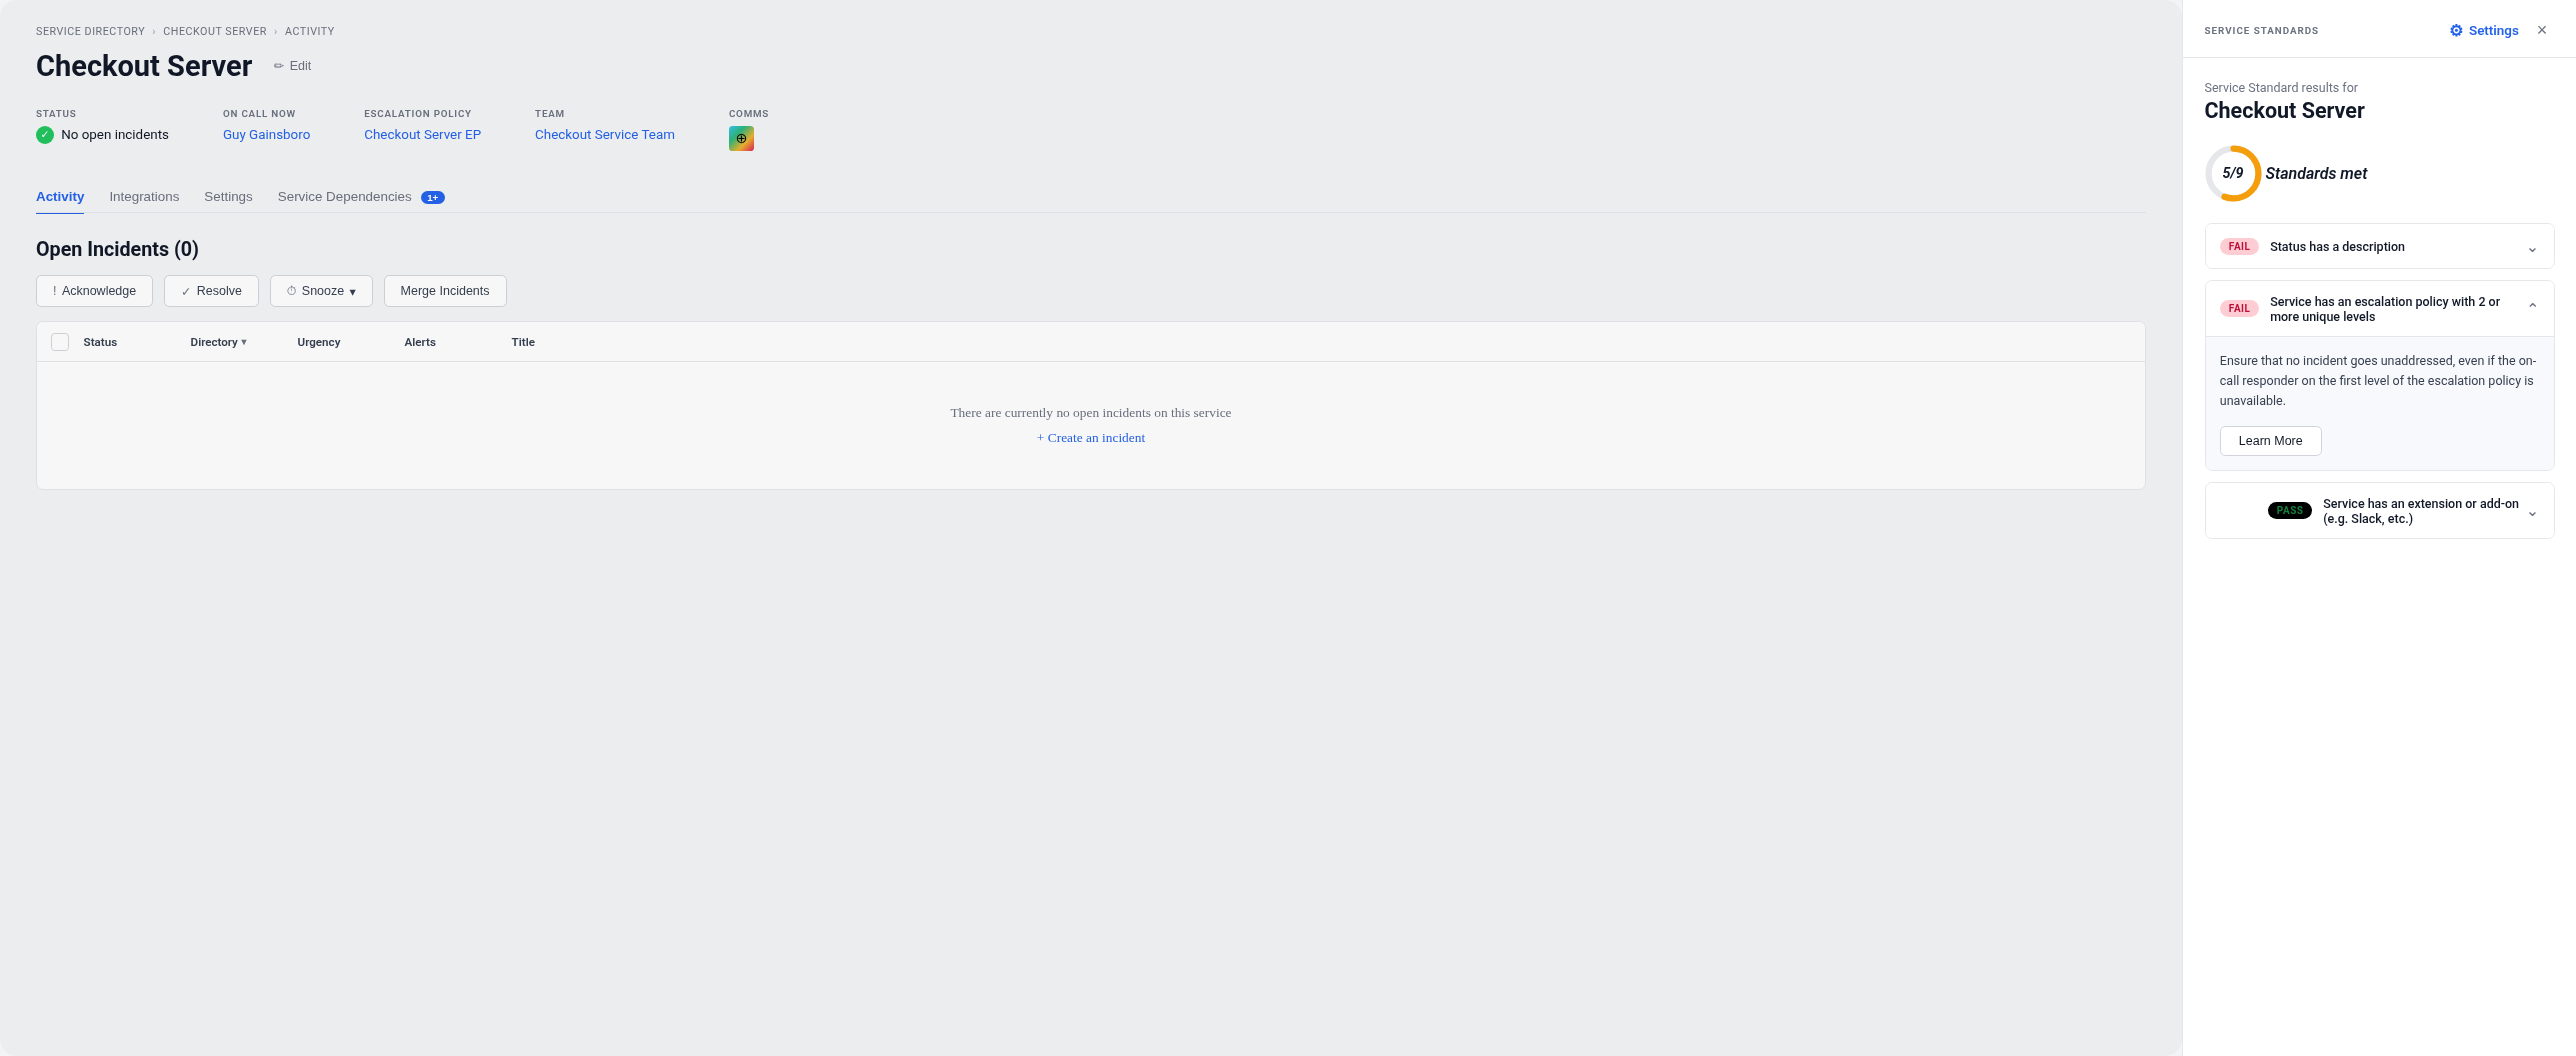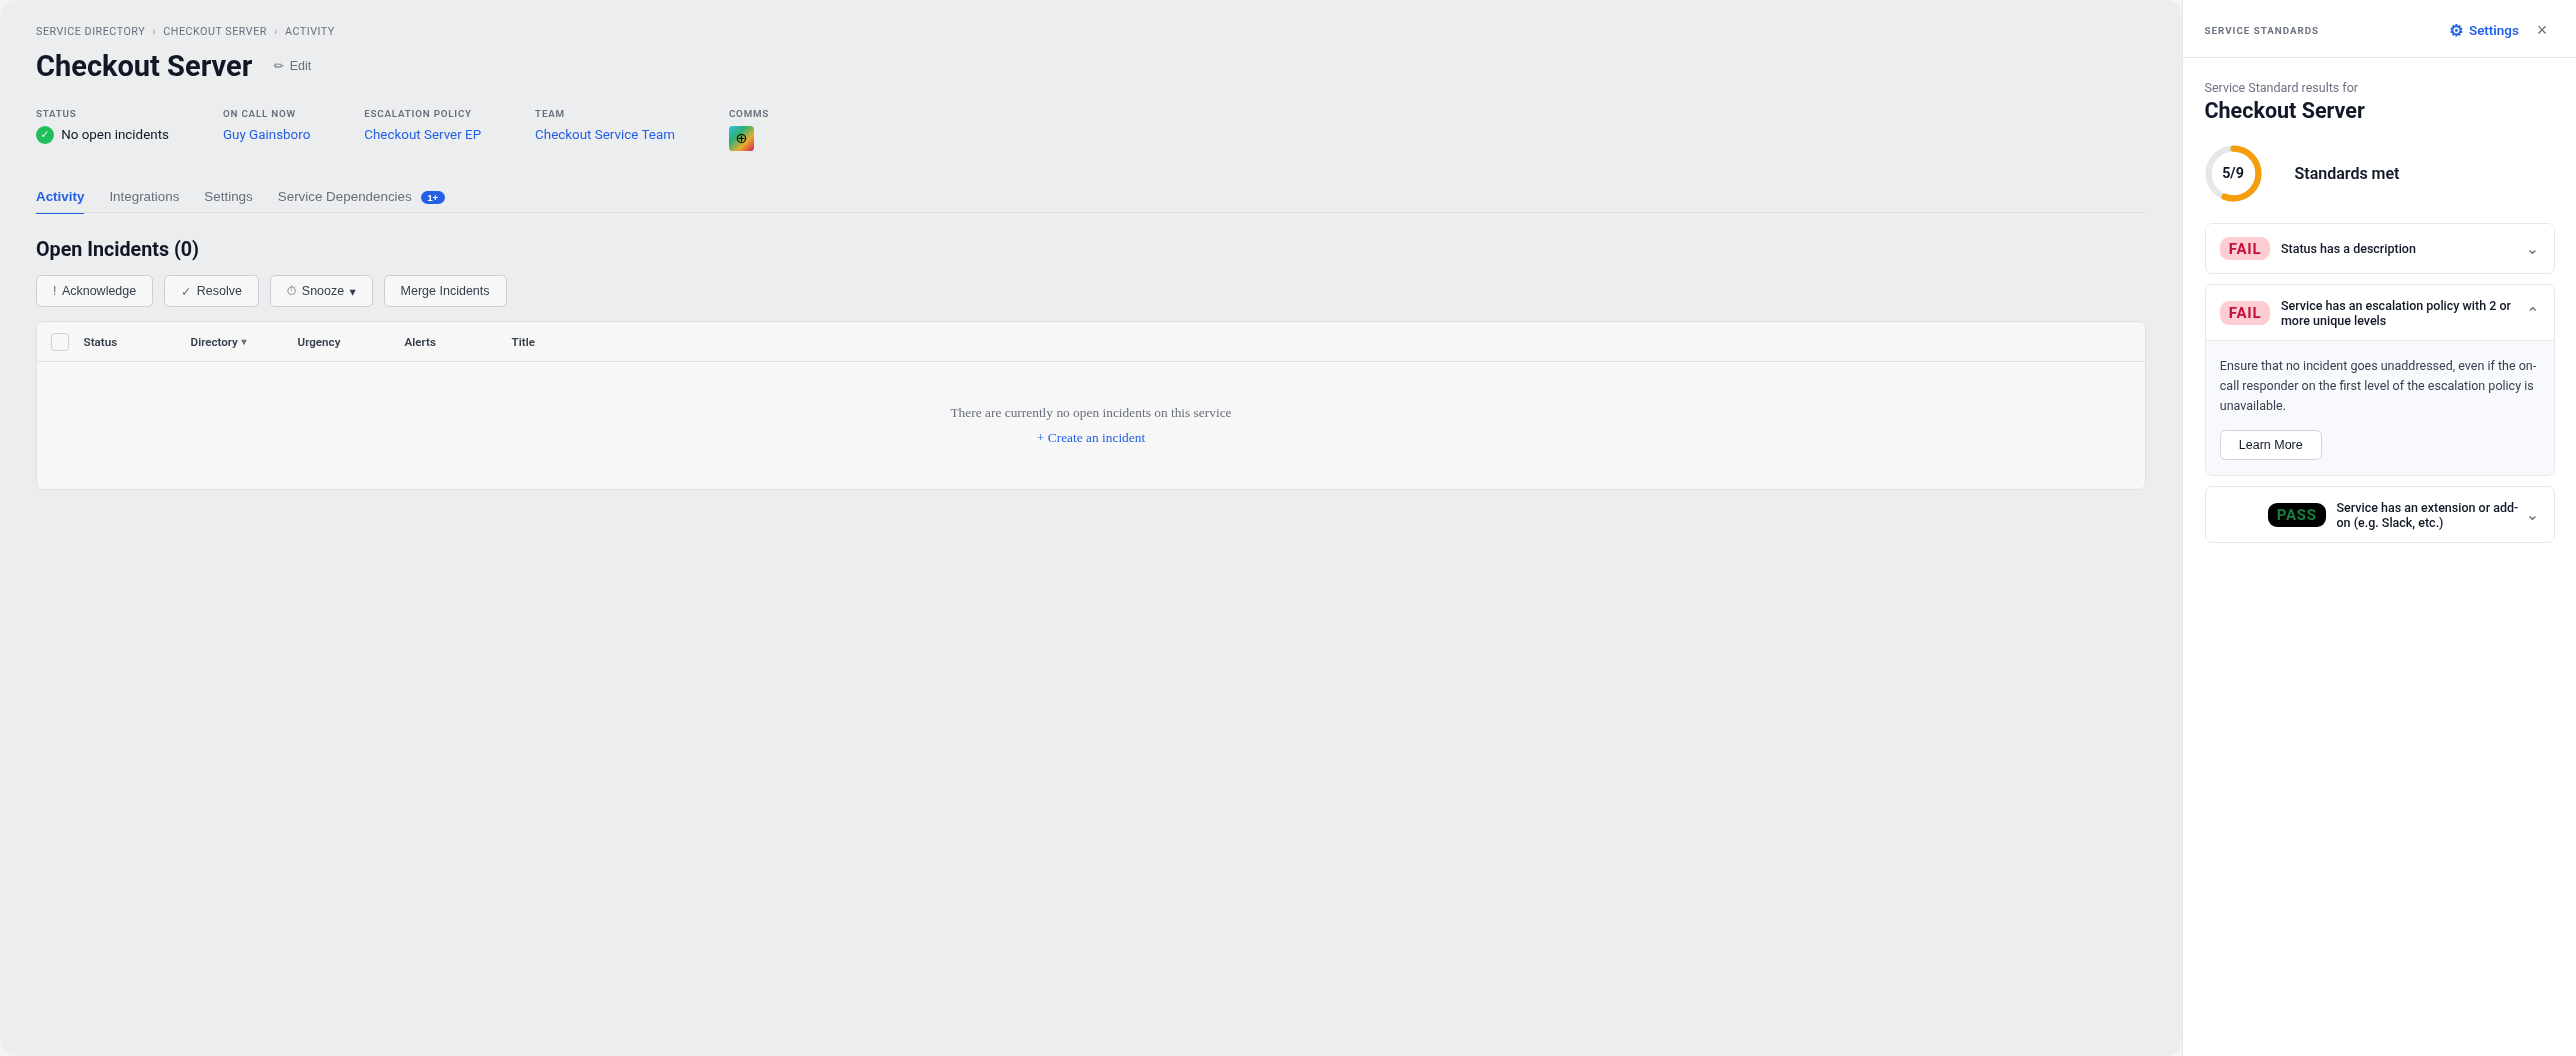--- a/index.html
+++ b/index.html
@@ -302,22 +302,23 @@
       font-size: 21.5px;
       font-weight: 700;
       color: #111827;
       margin-bottom: 21.5px;
     }
 
     
     .score-row {
       display: flex;
       align-items: center;
-      gap: 33px;
+      gap: 4px;
       margin-bottom: 21.5px;
+      font-style: italic;
     }
     .score-circle {
       position: relative;
       width: 57px;
       height: 57px;
     }
     .score-circle svg {
       transform: rotate(-90deg);
     }
     .score-text {
@@ -354,21 +355,21 @@
       display: flex;
       align-items: center;
       gap: 10.7px;
     }
     .badge {
       display: inline-flex;
       align-items: center;
       justify-content: center;
       padding: 2.7px 9px;
       border-radius: 9px;
-      font-size: 15px;
+      font-size: 10px;
       font-weight: 700;
       text-transform: uppercase;
       letter-spacing: 0.05em;
       flex-shrink: 0;
     }
     .badge-fail {
       background: #fecdd3;
       color: #be123c;
     }
     .badge-pass {

